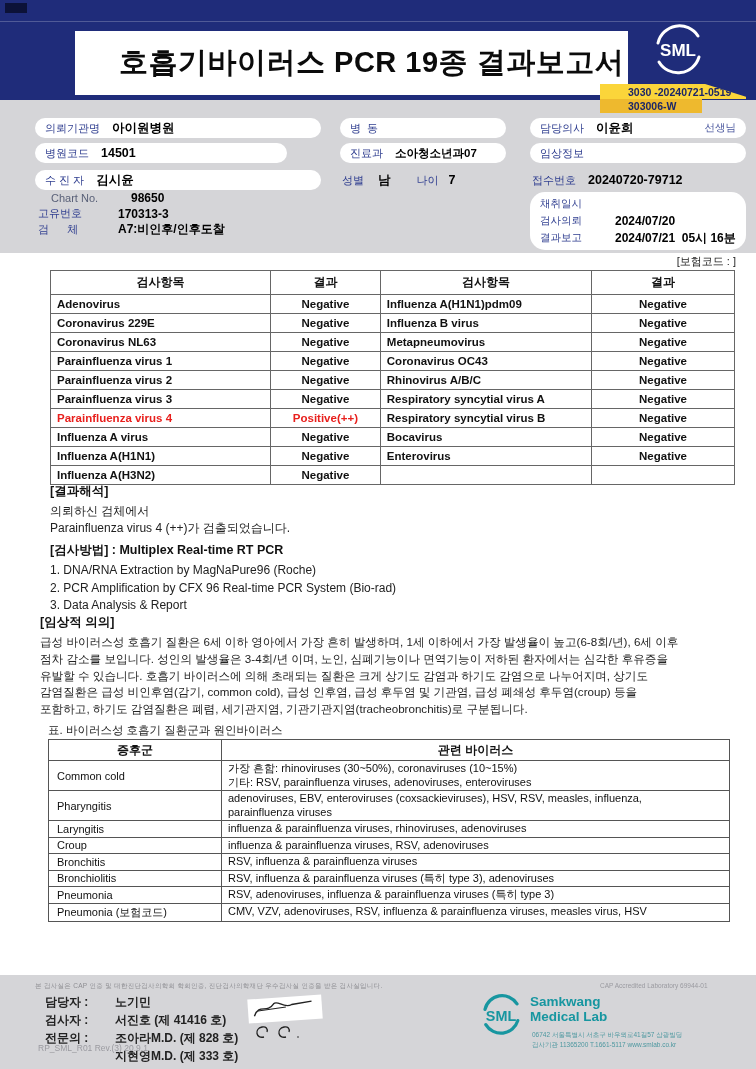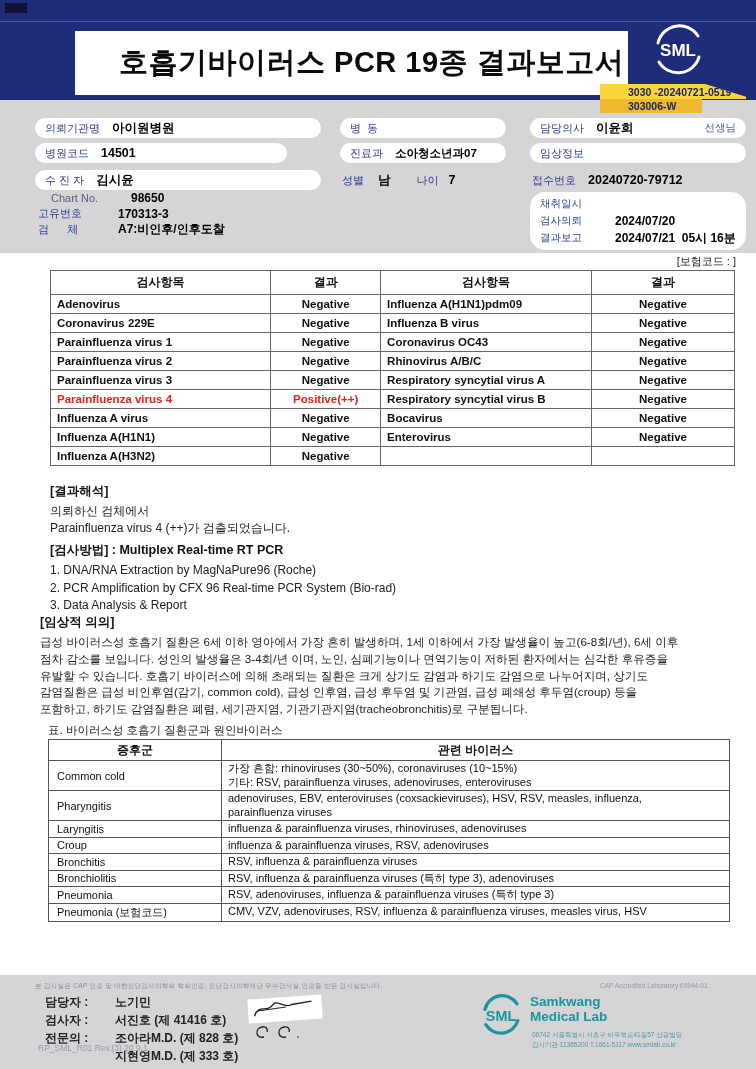--- a/index.html
+++ b/index.html
@@ -209,20 +209,26 @@
           <td class="item">Influenza A(H1N1)pdm09</td>
           <td class="res">Negative</td>
         </tr>
       <tr>
           <td class="item">Coronavirus 229E</td>
           <td class="res">Negative</td>
           <td class="item">Influenza B virus</td>
           <td class="res">Negative</td>
         </tr>
       <tr>
+          <td class="item">Coronavirus NL63</td>
+          <td class="res">Negative</td>
+          <td class="item">Metapneumovirus</td>
+          <td class="res">Negative</td>
+        </tr>
+      <tr>
           <td class="item">Parainfluenza virus 1</td>
           <td class="res">Negative</td>
           <td class="item">Coronavirus OC43</td>
           <td class="res">Negative</td>
         </tr>
       <tr>
           <td class="item">Parainfluenza virus 2</td>
           <td class="res">Negative</td>
           <td class="item">Rhinovirus A/B/C</td>
           <td class="res">Negative</td>

